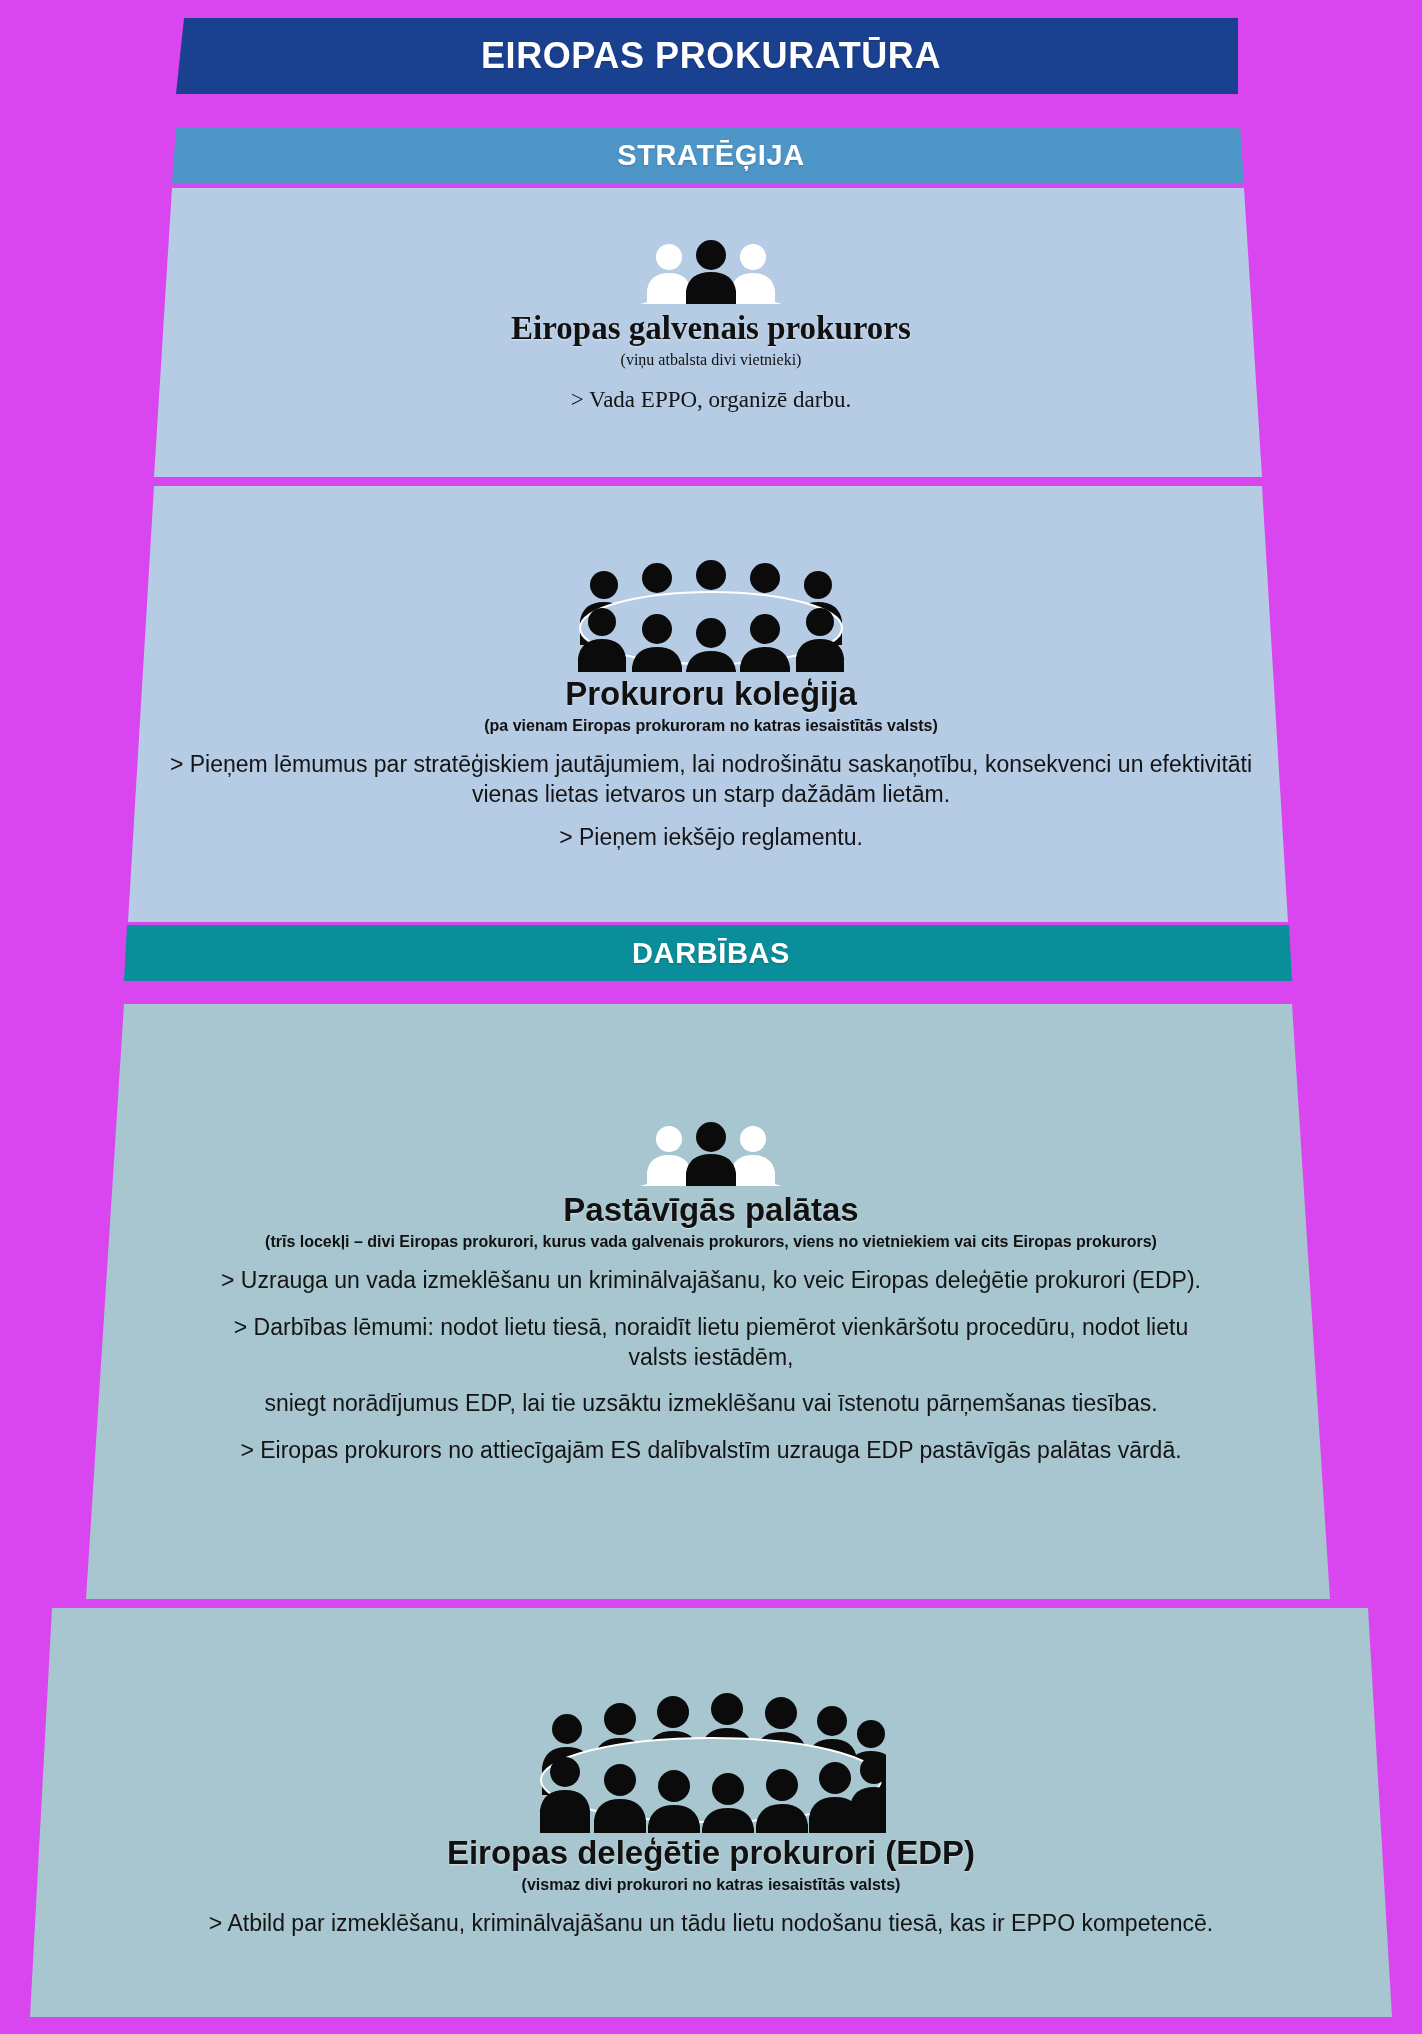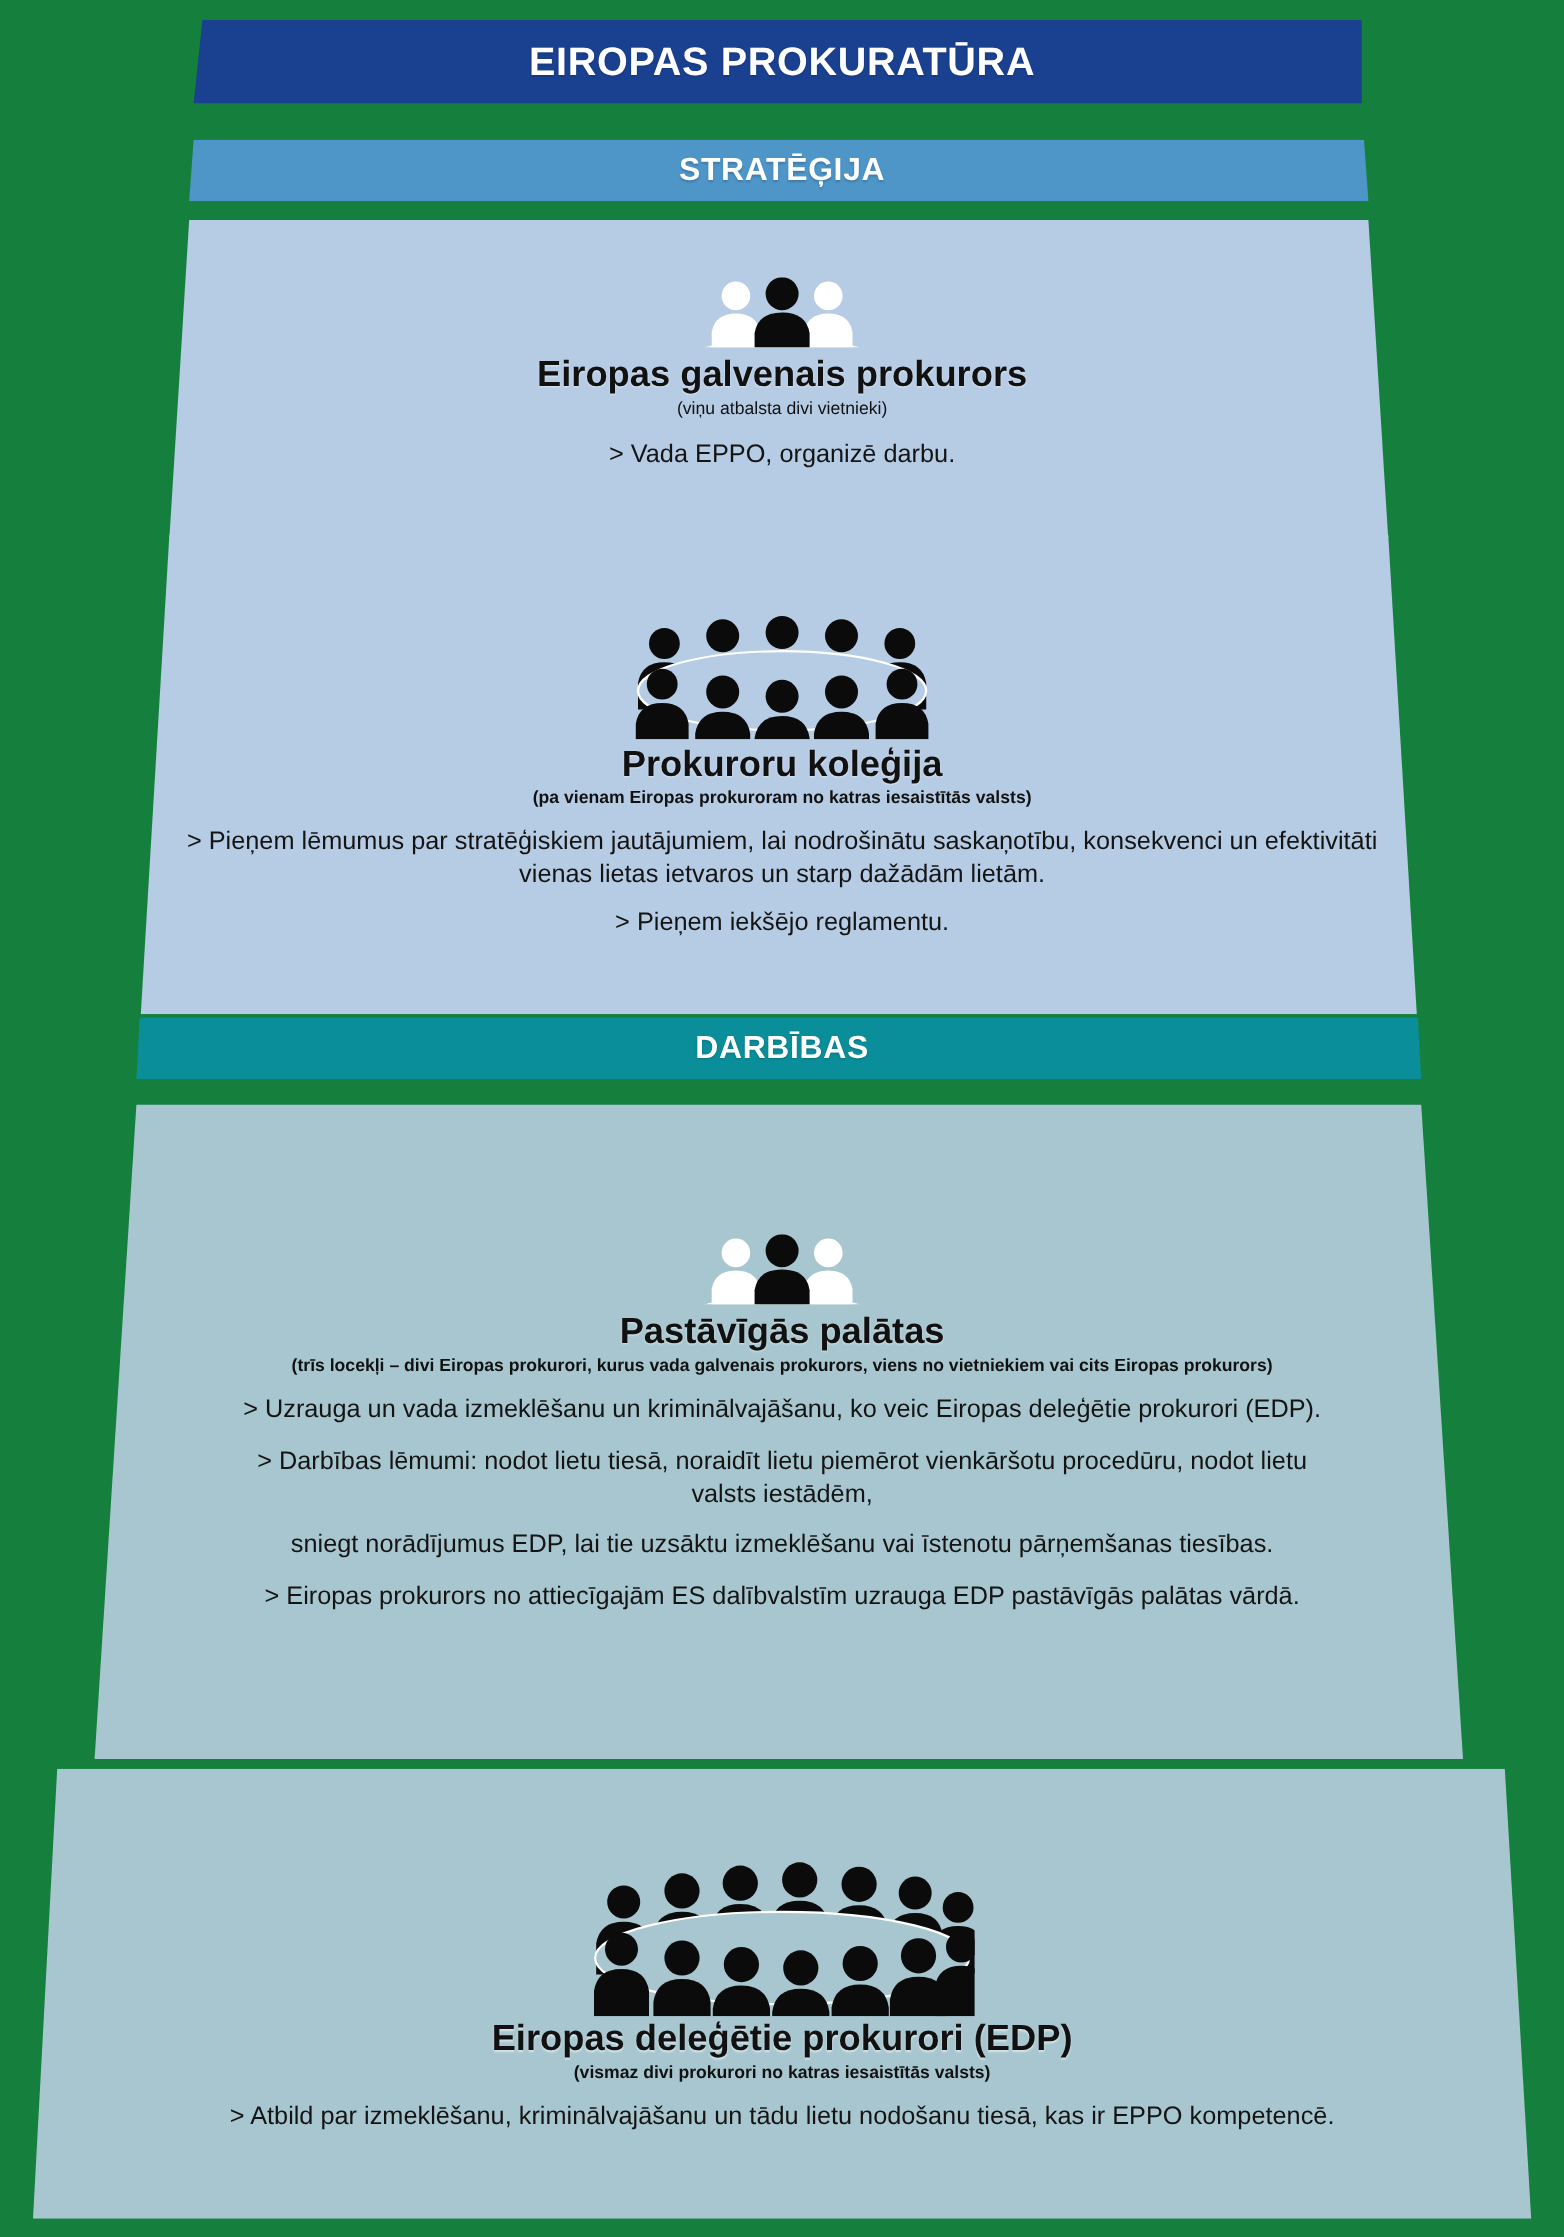--- a/index.html
+++ b/index.html
@@ -9,21 +9,21 @@
     height: 2034px;
     background: #ffffff;
     font-family: "Liberation Sans", sans-serif;
     overflow: hidden;
   }
 
   #infographic {
     position: relative;
     width: 1422px;
     height: 2034px;
-    background: #15803d;
+    background: #d946ef;
   }
 
   
   .band {
     position: absolute;
     left: 0;
     width: 1422px;
     display: flex;
     align-items: center;
     justify-content: center;
@@ -57,21 +57,21 @@
 
   #band-header { top: 18px;  height: 76px; }
   #band-strategy { top: 127px; height: 56px; }
   #band-operations { top: 925px; height: 56px; }
 
   #band-header .bar-title { font-size: 36px; }
   #band-strategy .bar-title,
   #band-operations .bar-title { font-size: 29px; }
 
   
-  #band-chief { top: 200px; height: 289px; }
+  #band-chief { top: 188px; height: 289px; font-family: Liberation Serif, serif; }
   #band-college { top: 486px; height: 436px; }
   #band-chambers { top: 1004px; height: 595px; }
   #band-edp { top: 1608px; height: 409px; }
 
   .block-title {
     font-weight: bold;
     font-size: 33px;
     color: #111111;
     line-height: 1.12;
     text-shadow: 0 1px 2px rgba(255,255,255,0.55);

